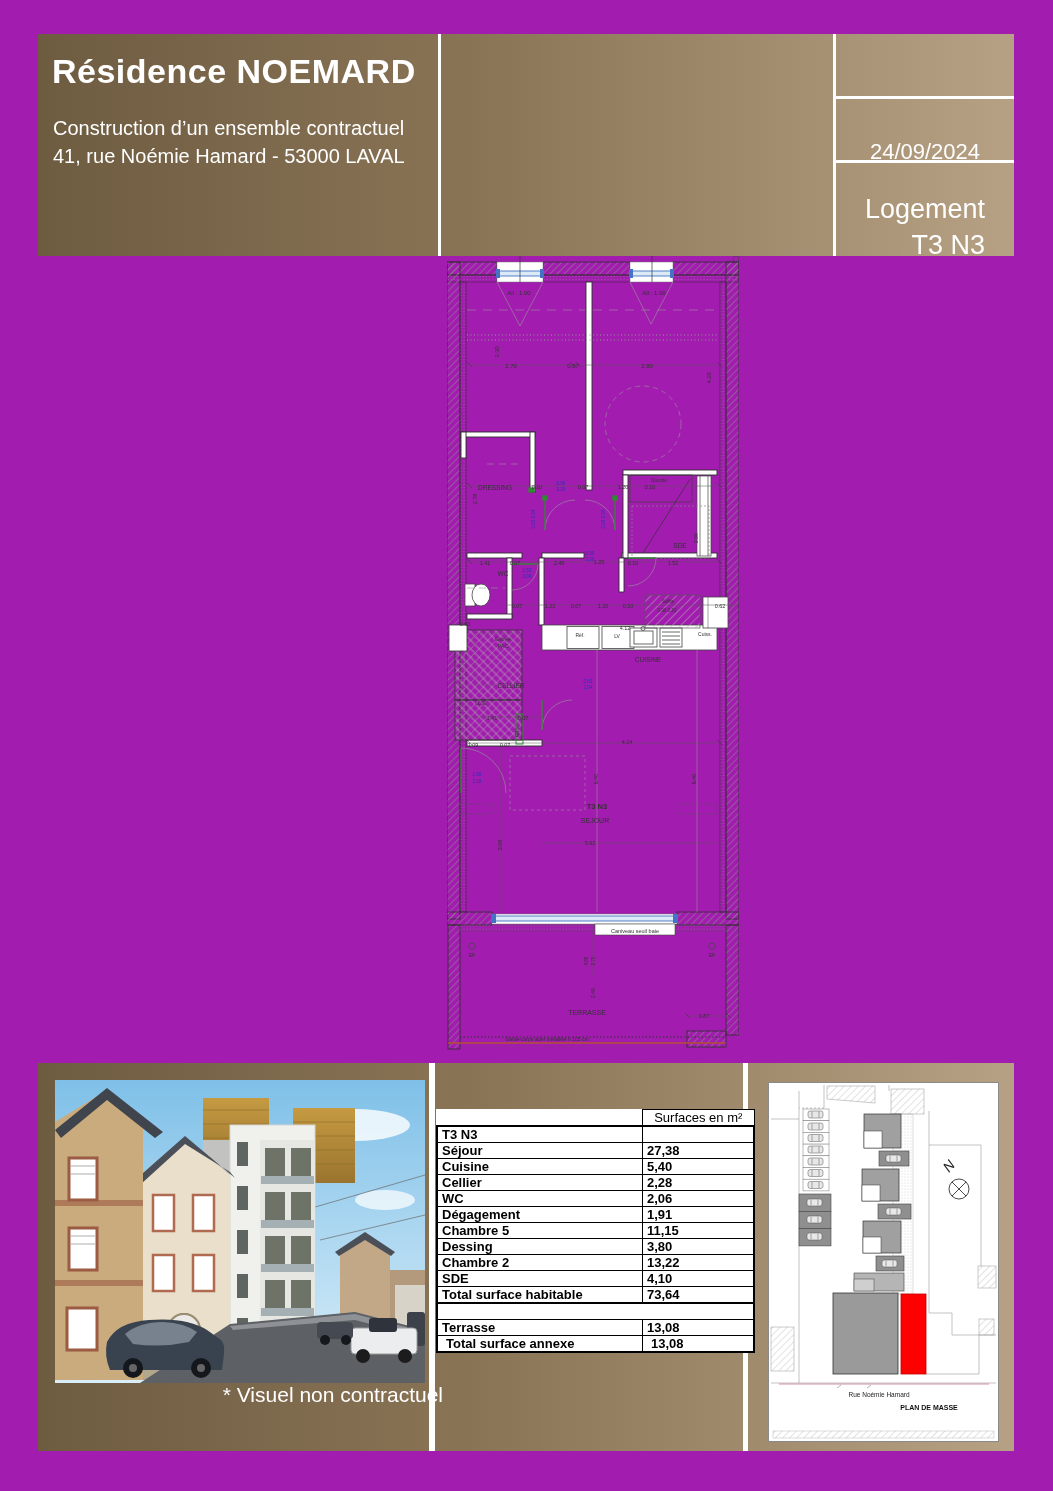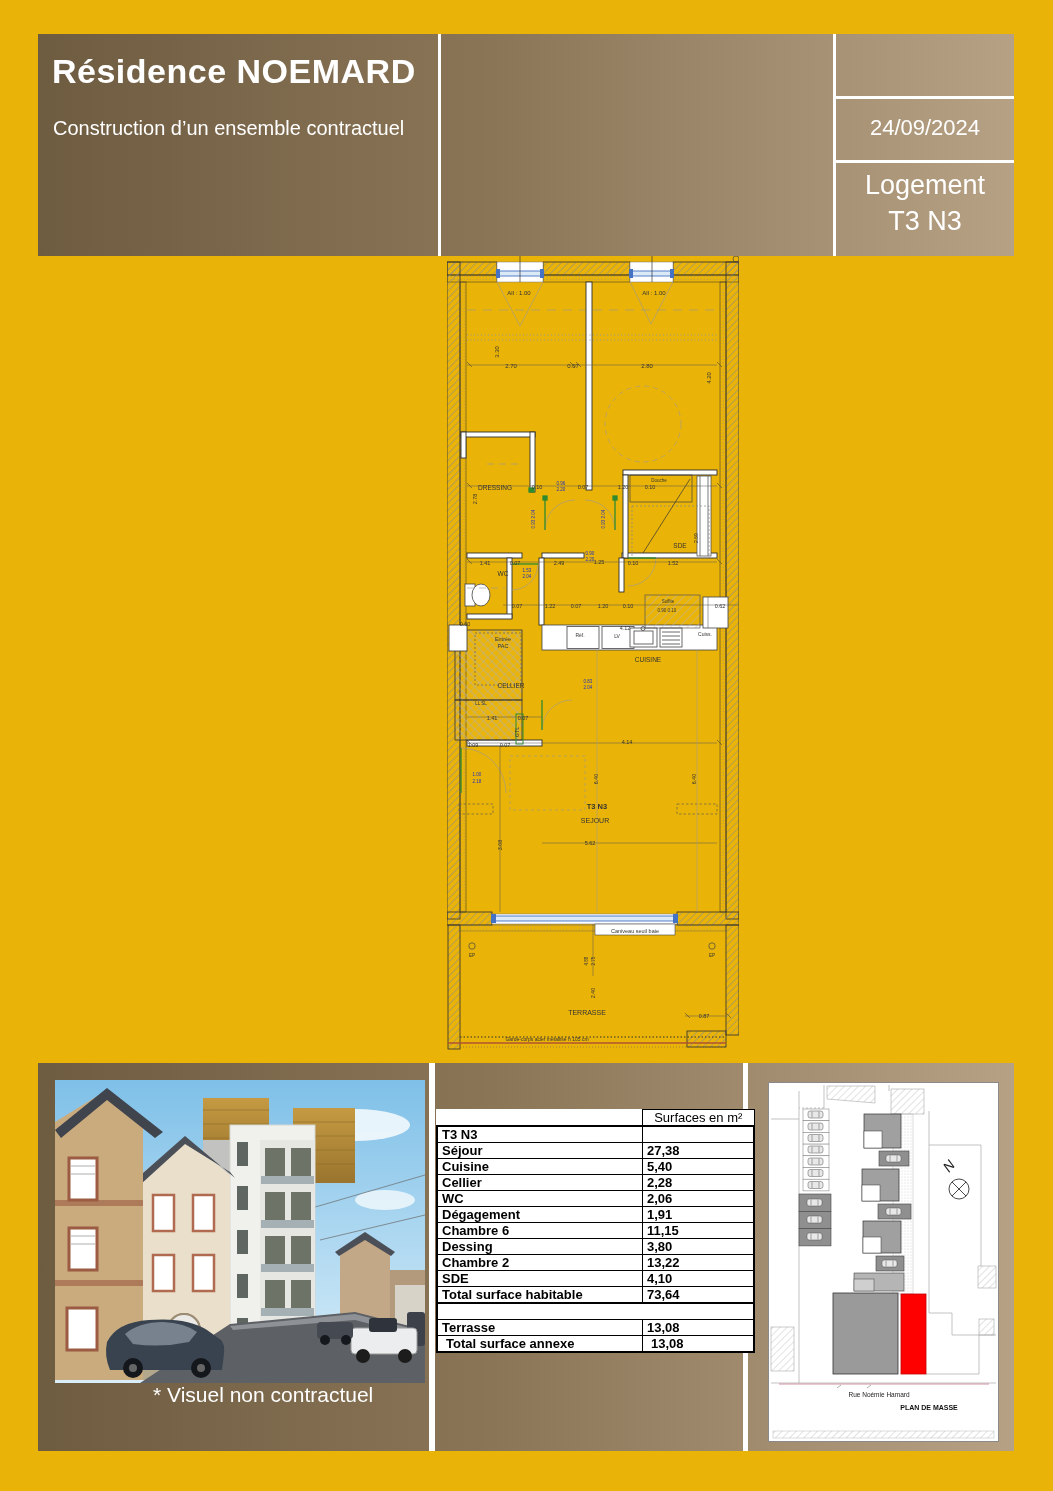--- a/index.html
+++ b/index.html
@@ -1,39 +1,39 @@
 <!DOCTYPE html>
 <html><head>
 <meta charset="utf-8">
 <style>
   html,body{margin:0;padding:0;background:#fff;}
-  .page{position:relative;width:1053px;height:1491px;background:#eab308;
+  .page{position:relative;width:1053px;height:1491px;background:#a21caf;
         font-family:"Liberation Sans",sans-serif;overflow:hidden;}
 
   
   .banner{position:absolute;left:38px;top:34px;width:976px;height:222px;
           background:linear-gradient(90deg,#6e5c41 0%,#8a7456 45%,#b7a184 100%);color:#fff;}
   .banner .title{position:absolute;left:14px;top:18px;font-size:34px;font-weight:bold;letter-spacing:.5px;}
   .banner .subtitle{position:absolute;left:15px;top:80px;font-size:20px;line-height:28px;}
   .vsep{position:absolute;top:0;width:3px;height:100%;background:#fff;}
   .rcol{position:absolute;left:798px;top:0;width:178px;height:100%;}
   .hsep{position:absolute;left:0;width:100%;height:3px;background:#fff;}
-  .rcell{position:absolute;left:0;width:100%;display:flex;align-items:center;justify-content:center;text-align:center;}
+  .rcell{position:absolute;left:0;width:100%;display:flex;align-items:center;justify-content:center;text-align:right;margin-top:24px;}
   .rc-date{top:65px;height:58px;font-size:22px;}
   .rc-log{top:122px;height:93px;font-size:27px;line-height:36px;}
 
   
   .plan{position:absolute;left:447px;top:256px;width:292px;height:808px;}
 
   
   .bottom{position:absolute;left:38px;top:1063px;width:976px;height:388px;
           background:linear-gradient(90deg,#6e5c41 0%,#8a7456 45%,#b7a184 100%);}
   .gap{position:absolute;top:0;height:100%;background:#fff;}
   .photo{position:absolute;left:17px;top:17px;width:370px;height:303px;}
-  .caption{position:absolute;left:115px;top:320px;width:290px;text-align:left;
+  .caption{position:absolute;left:115px;top:320px;width:290px;text-align:right;
            color:#fff;font-size:21px;}
 
   
   .stable{position:absolute;left:398px;top:46px;border-collapse:collapse;background:#fff;
           font-size:13px;color:#000;}
   .stable td,.stable th{border:1px solid #000;height:15px;line-height:15px;padding:0 4px;
           font-weight:bold;text-align:left;}
   .stable .w1{width:192px;}
   .stable .w2{width:98px;text-align:left;}
   .stable th.hempty{border:none;background:transparent;}
@@ -52,20 +52,21 @@
 </style>
 </head>
 <body>
 
 <div class="page">
 
   <div class="banner">
     <div class="title">Résidence NOEMARD</div>
     <div class="subtitle">
       <div>Construction d’un ensemble contractuel</div>
+      <div>41, rue Noémie Hamard - 53000 LAVAL</div>
     </div>
     <div class="vsep" style="left:400px;"></div>
     <div class="vsep" style="left:795px;"></div>
     <div class="rcol">
       <div class="hsep" style="top:62px;"></div>
       <div class="hsep" style="top:126px;"></div>
       <div class="rcell rc-date">24/09/2024</div>
       <div class="rcell rc-log">
         <div>
           <div>Logement</div>
@@ -505,21 +506,21 @@
           </tr>
           <tr>
             <td class="w1 bl">WC</td>
             <td class="w2 br">2,06</td>
           </tr>
           <tr>
             <td class="w1 bl">Dégagement</td>
             <td class="w2 br">1,91</td>
           </tr>
           <tr>
-            <td class="w1 bl">Chambre 6</td>
+            <td class="w1 bl">Chambre 5</td>
             <td class="w2 br">11,15</td>
           </tr>
           <tr>
             <td class="w1 bl">Dessing</td>
             <td class="w2 br">3,80</td>
           </tr>
           <tr>
             <td class="w1 bl">Chambre 2</td>
             <td class="w2 br">13,22</td>
           </tr>

